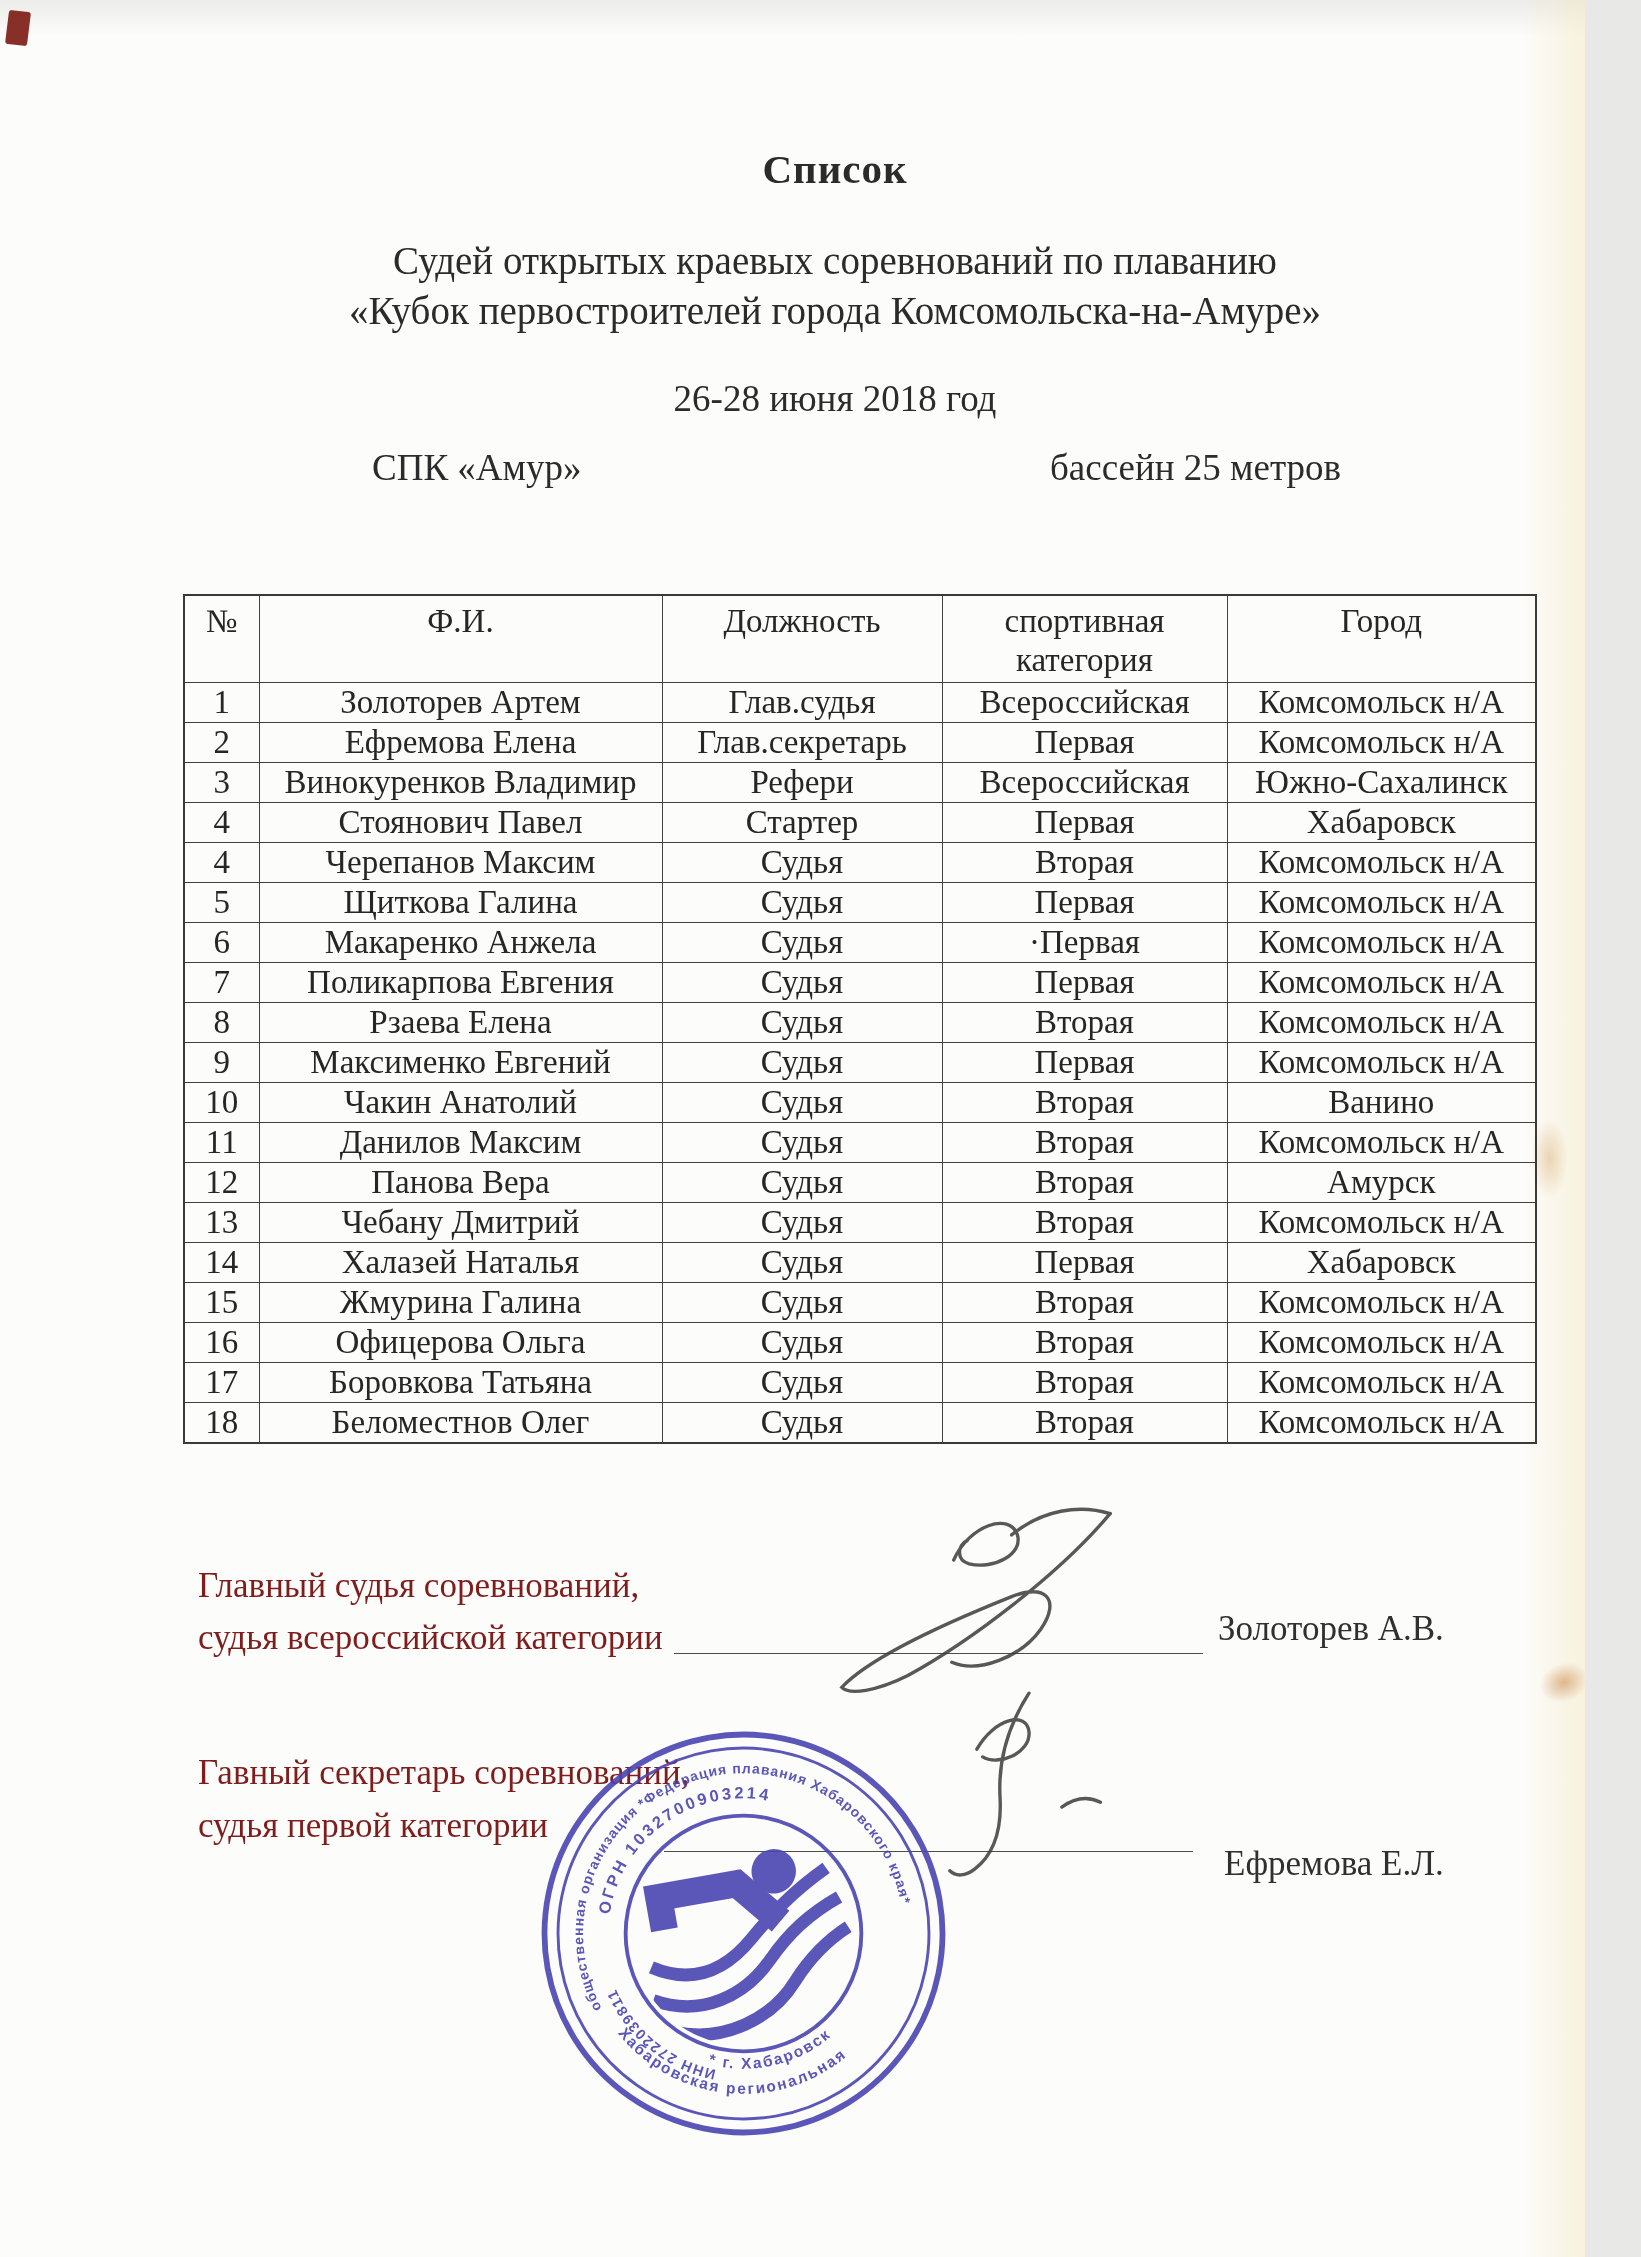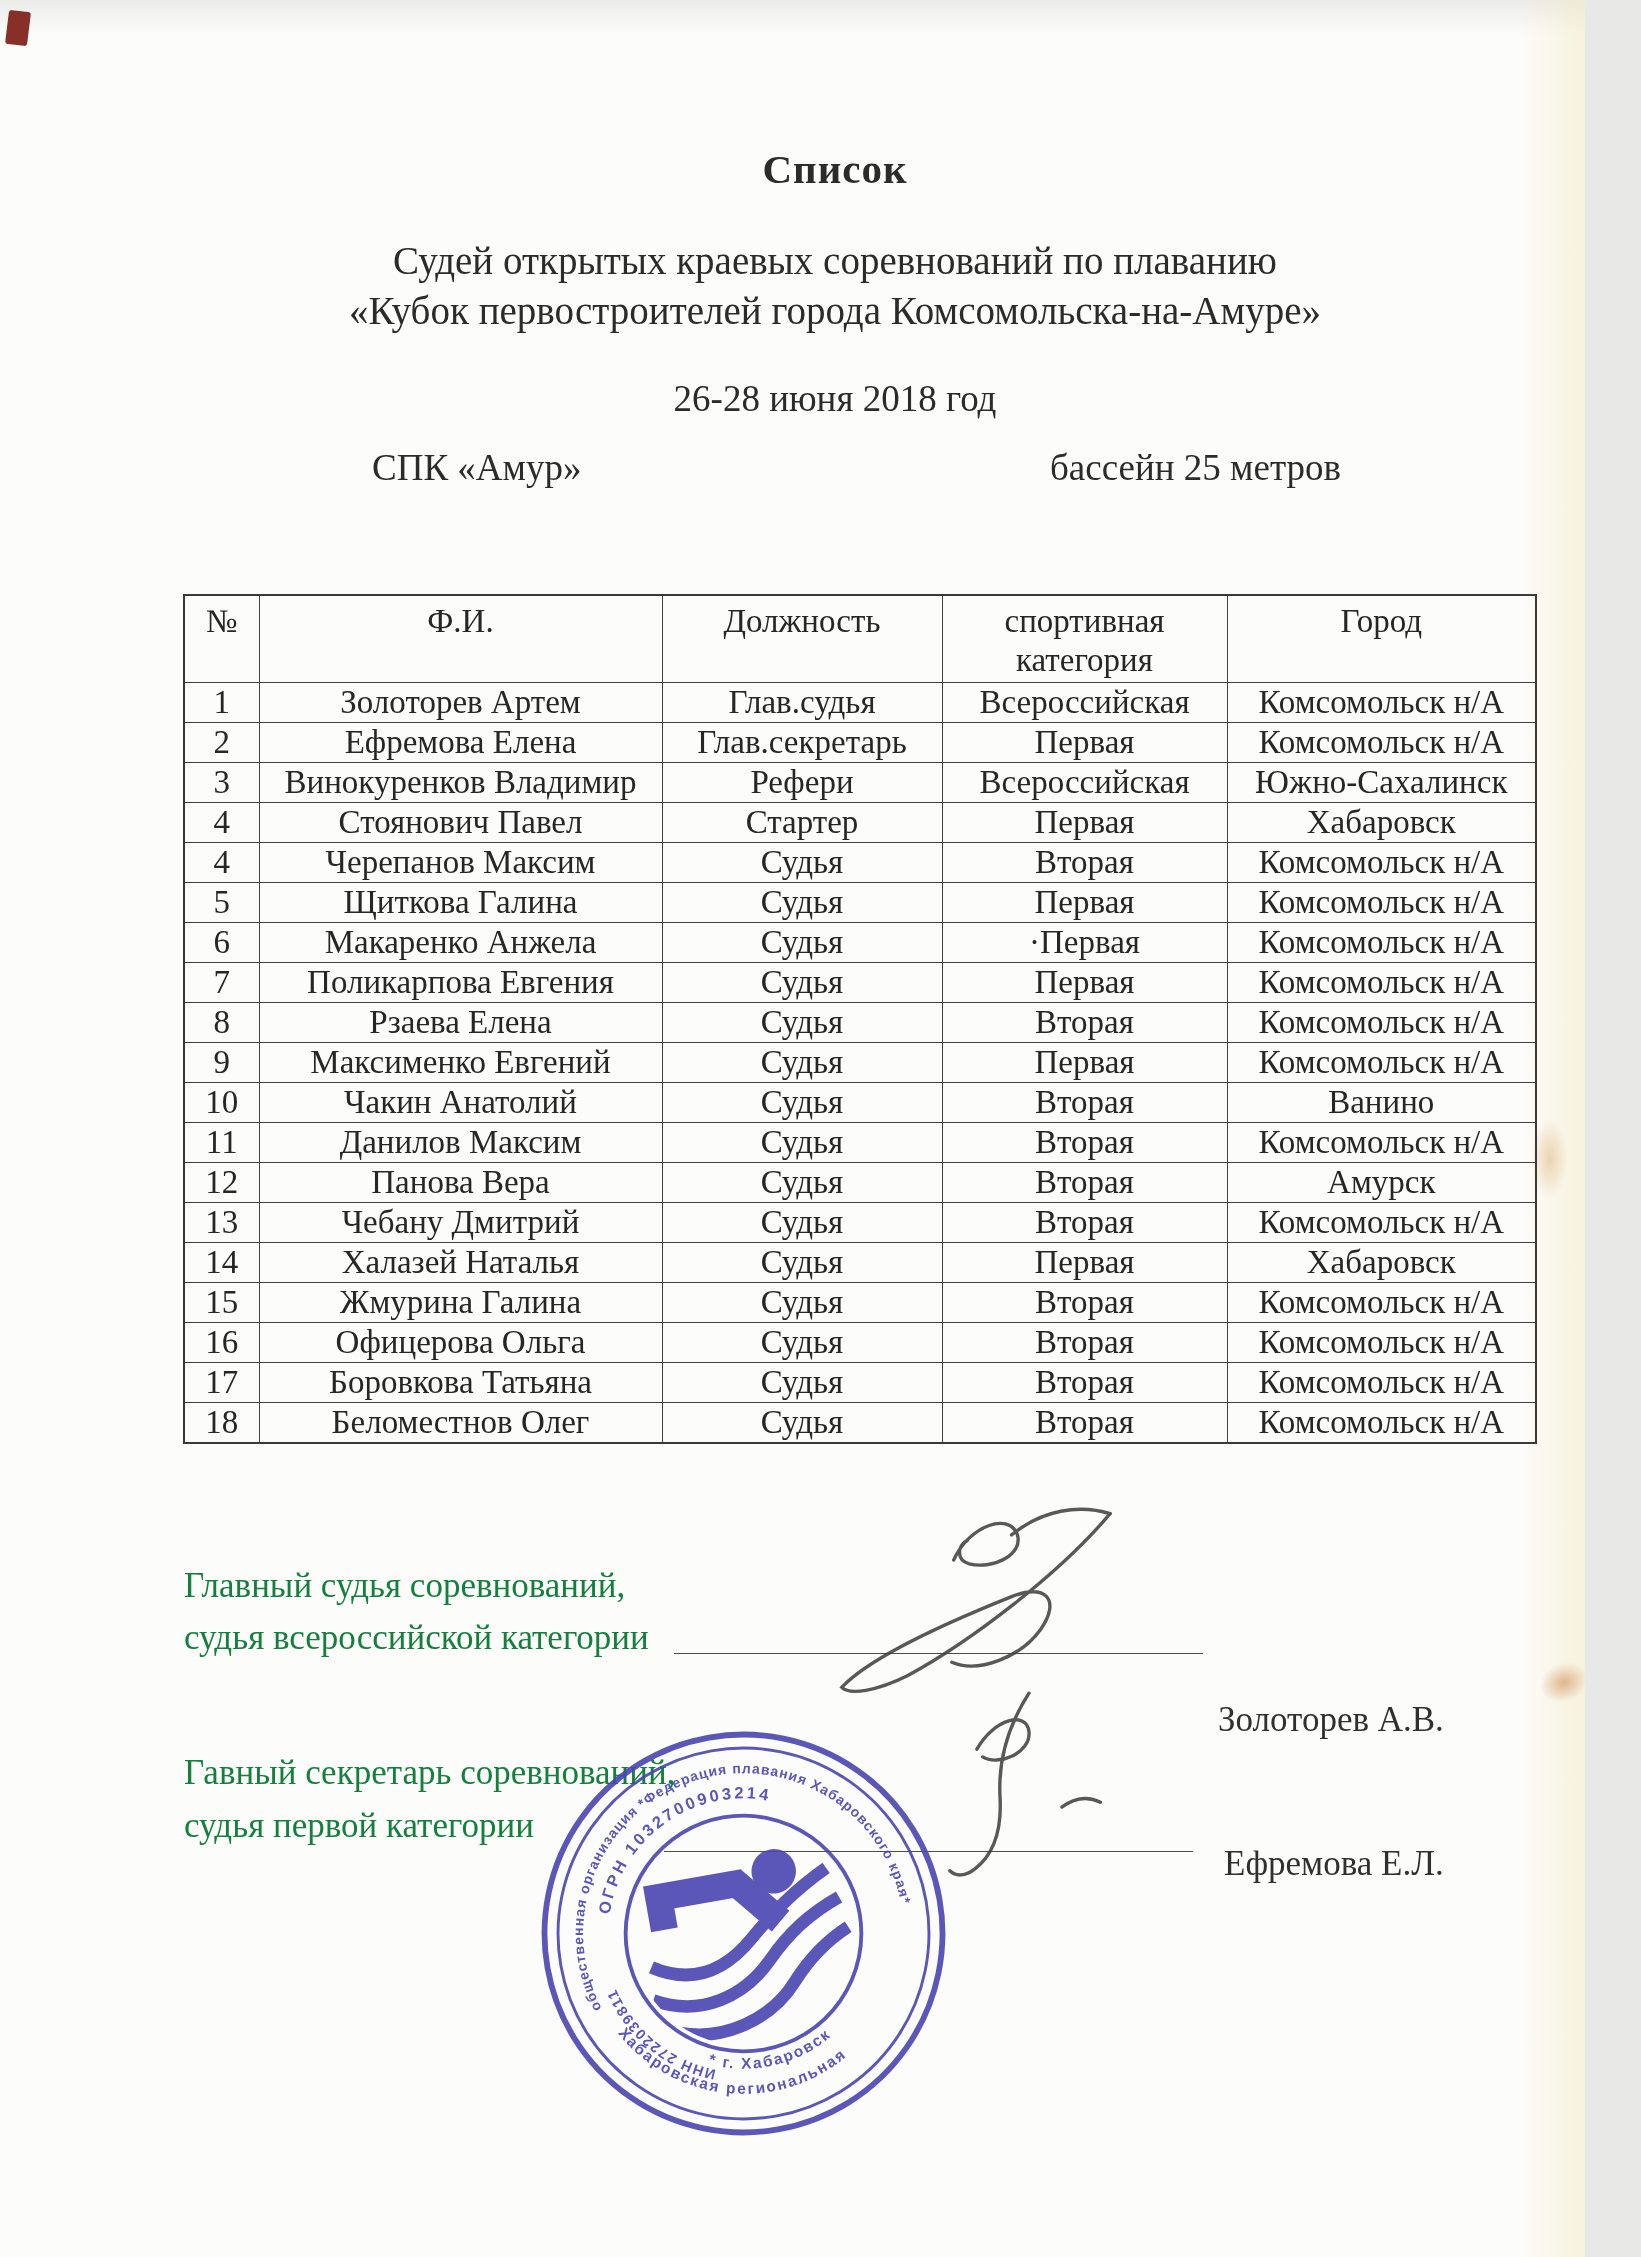--- a/index.html
+++ b/index.html
@@ -32,21 +32,21 @@
   
   table.judges{position:absolute;left:183px;top:594px;width:1352px;
     border-collapse:collapse;table-layout:fixed;font-size:33px;color:#262626;}
   table.judges th, table.judges td{border:1.9px solid #414141;overflow:hidden;}
   table.judges{border:2.9px solid #3a3a3a;}
   table.judges th{height:79px;vertical-align:top;padding-top:5.8px;font-weight:normal;
     text-align:center;line-height:39px;}
   table.judges td{height:39px;line-height:37px;text-align:center;padding:0 5.8px;}
   td.c-name{text-align:left;padding-left:15.4px;}
   
-  .sig-label{position:absolute;left:184px;font-size:35px;color:#15803d;}
+  .sig-label{position:absolute;left:198px;font-size:35px;color:#7f1d1d;}
   .sig-name{position:absolute;font-size:35px;color:#303030;}
   .sig-line{position:absolute;height:0;border-top:1.9px solid #4d4d4d;}
   .ink{position:absolute;left:0;top:0;pointer-events:none;}
   
   .stamp{position:absolute;left:531px;top:1721px;width:425px;height:425px;opacity:.9;}
   .stamp text{font-family:"Liberation Sans", sans-serif;font-weight:bold;
     fill:var(--stamp-color,#4a46b2);}
   .stamp .ring-big{font-size:14.5px;letter-spacing:1px;}
   .stamp .ring-bottom{font-size:16px;letter-spacing:2px;}
   .stamp .ogrn{font-size:17px;letter-spacing:3px;}
@@ -221,21 +221,21 @@
       <td class="c-role">Судья</td>
       <td class="c-cat">Вторая</td>
       <td class="c-city">Комсомольск н/А</td>
     </tr>
       </tbody>
   </table>
 
   <div class="sig-label" style="top:1566px;">Главный судья соревнований,</div>
   <div class="sig-label" style="top:1618px;">судья всероссийской категории</div>
   <div class="sig-line" style="left:674px;top:1653px;width:529px;"></div>
-  <div class="sig-name" style="left:1218px;top:1700px;">Золоторев А.В.</div>
+  <div class="sig-name" style="left:1218px;top:1609px;">Золоторев А.В.</div>
 
   <div class="sig-label" style="top:1753px;">Гавный секретарь соревнований,</div>
   <div class="sig-label" style="top:1806px;">судья первой категории</div>
   <div class="sig-line" style="left:664px;top:1851px;width:529px;"></div>
   <div class="sig-name" style="left:1224px;top:1804px;margin-top:40px;">Ефремова Е.Л.</div>
 
   <svg class="ink" width="1641" height="2257" viewBox="0 0 1700 2338">
     <g fill="none" stroke="#3c3c3c" stroke-width="3.5" stroke-linecap="round" opacity="0.85">
       <path d="M 988,1616 C 1004,1580 1046,1566 1054,1590 C 1060,1610 1030,1626 1004,1620 C 990,1616 992,1600 1002,1596"></path>
       <path d="M 1048,1590 C 1080,1564 1118,1558 1150,1568"></path>

